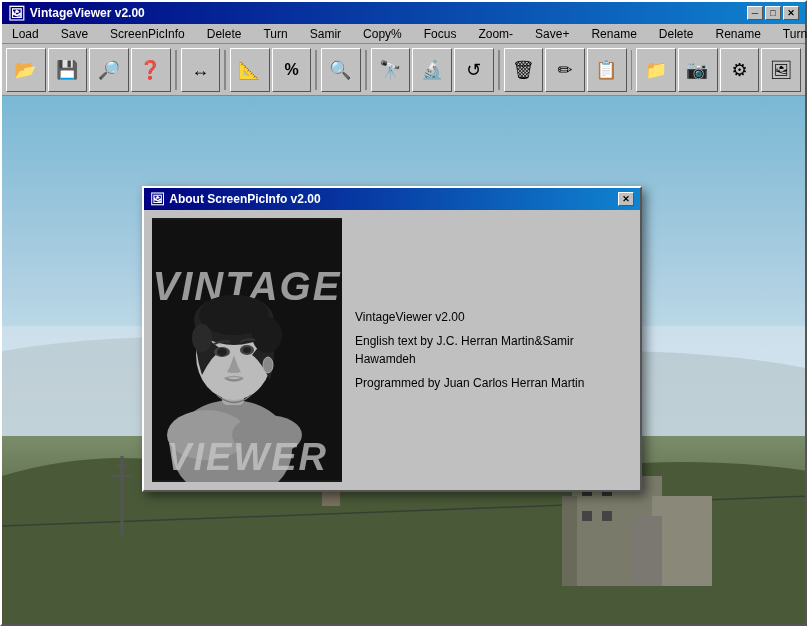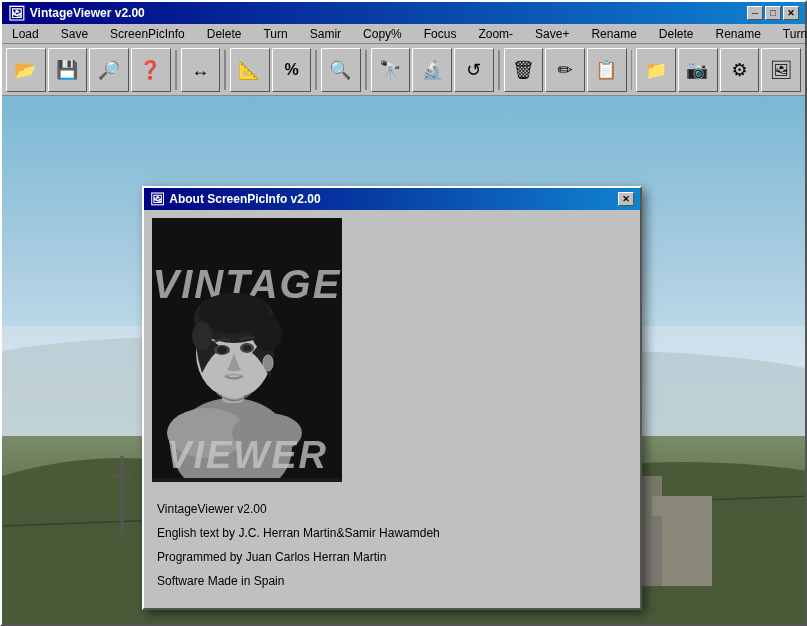--- a/index.html
+++ b/index.html
@@ -181,21 +181,21 @@
       font-size: 9px;
       font-weight: bold;
       color: #000;
       display: flex;
       align-items: center;
       justify-content: center;
       cursor: pointer;
     }
     #about-content {
       display: flex;
-      flex-direction: column;
+      flex-direction: row;
       padding: 8px;
       gap: 8px;
       min-height: 260px;
     }
     #about-image-area {
       width: 190px;
       min-height: 250px;
       background: #1a1a1a;
       position: relative;
       overflow: hidden;
@@ -439,19 +439,18 @@
               <ellipse cx="116" cy="145" rx="5" ry="8" fill="#888" stroke="#aaa" stroke-width="1"></ellipse>
 
               <text x="95" y="250" text-anchor="middle" font-family="Impact,Arial" font-size="38" font-weight="900" font-style="italic" fill="rgba(200,200,200,0.75)" letter-spacing="2">VIEWER</text>
             </svg>
           </div>
 
           <div id="about-text-area">
             <div class="about-line">VintageViewer v2.00</div>
             <div class="about-line">English text by J.C. Herran Martin&amp;Samir Hawamdeh</div>
             <div class="about-line">Programmed by Juan Carlos Herran Martin</div>
-            <div class="about-line">Software Made in Spain</div>
           </div>
         </div>
       </div>
     </div>
   </div>
 </div>
 
 </body></html>

